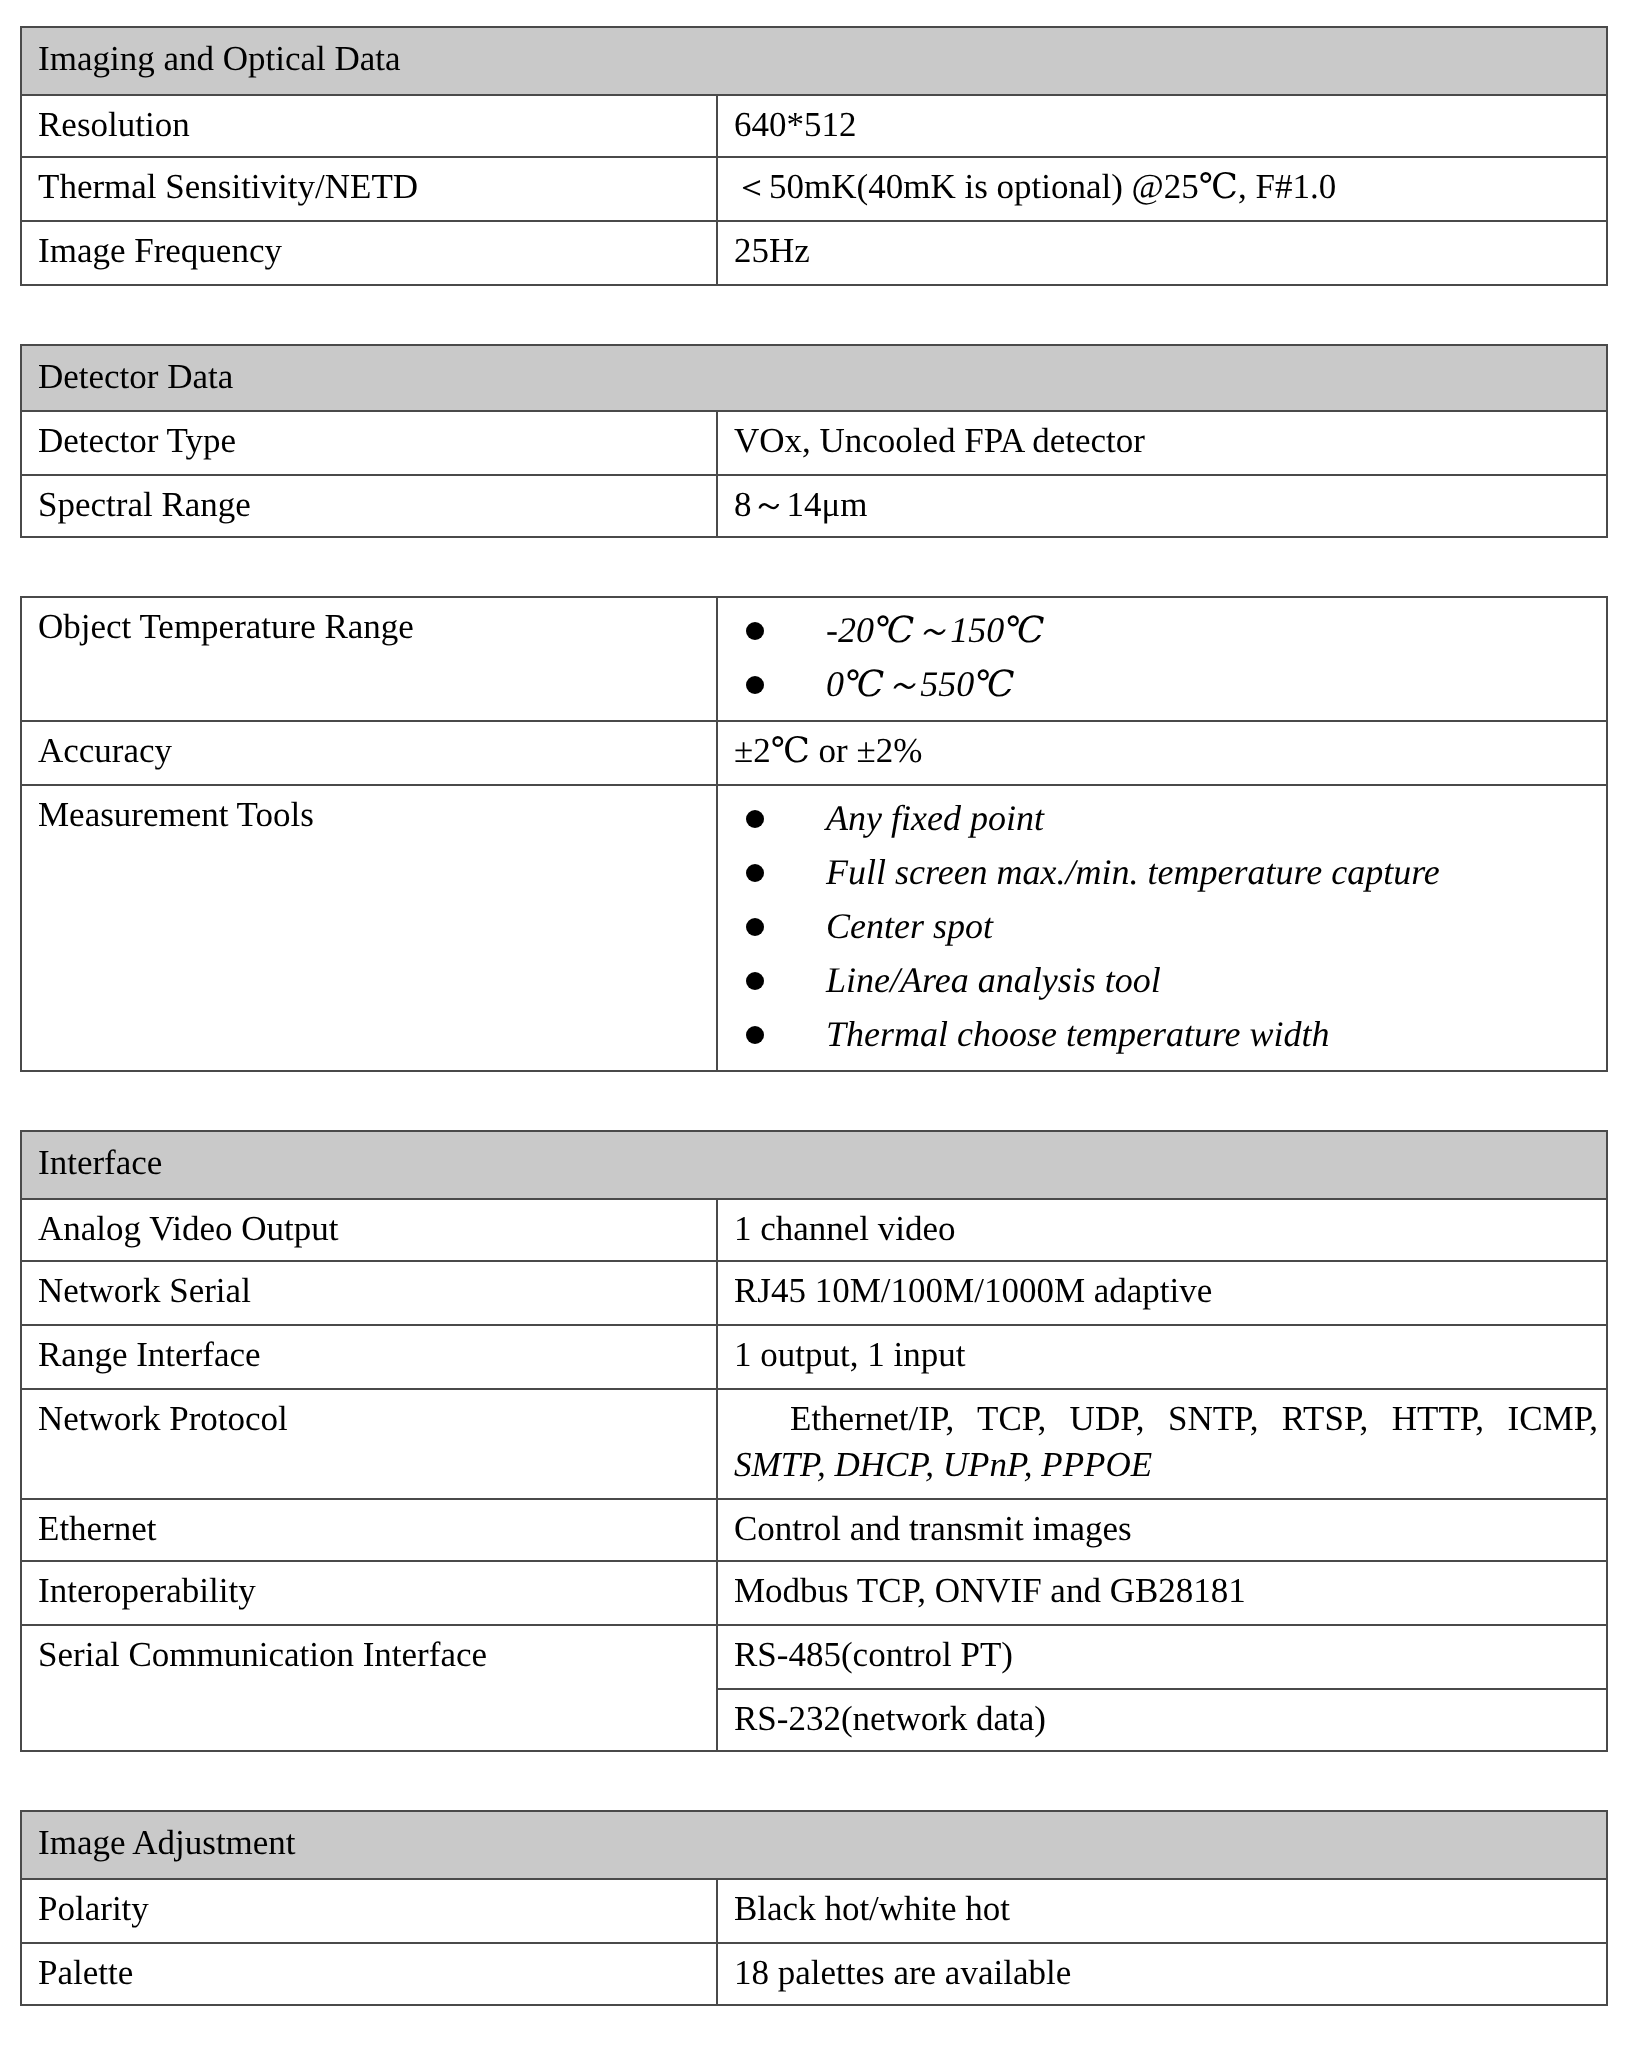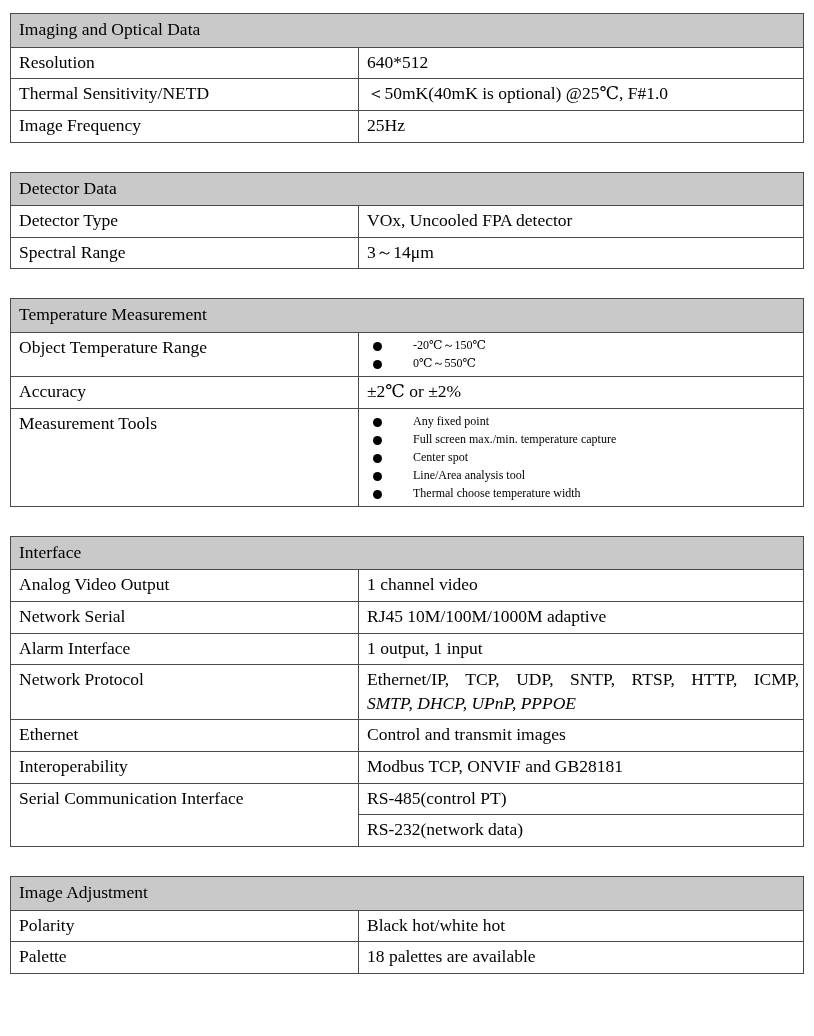--- a/index.html
+++ b/index.html
@@ -53,35 +53,37 @@
   }
   td.val.justify {
     text-align: justify;
     text-align-last: left;
     padding-right: 4px;
   }
   td.val.justify .line-just {
     display: block;
     text-align: justify;
     text-align-last: justify;
+    margin-left: 28px;
   }
   td.val.justify .line-last {
     display: block;
     font-style: italic;
   }
   ul.bullets {
     list-style: none;
     margin: 0;
     padding: 0;
   }
   ul.bullets li {
     position: relative;
     padding-left: 46px;
     line-height: 1.5;
-    font-size: 12px;
+    font-size: 18px;
+    font-style: italic;
   }
   ul.bullets li .bullet-dot {
     position: absolute;
     left: 6px;
     top: 0.5em;
     width: 9px;
     height: 9px;
     background: #000;
     border-radius: 50%;
   }
@@ -123,34 +125,31 @@
     <tbody>
       <tr class="section-header">
         <th colspan="2">Detector Data</th>
       </tr>
       <tr>
         <td class="lbl">Detector Type</td>
         <td class="val">VOx, Uncooled FPA detector</td>
       </tr>
       <tr>
         <td class="lbl">Spectral Range</td>
-        <td class="val">3～14μm</td>
-      </tr>
-    </tbody>
-  </table>
-
-  <table class="spec">
-    <colgroup>
-        <col class="c-label">
-        <col class="c-value">
-      </colgroup>
-    <tbody>
-      <tr class="section-header">
-        <th colspan="2">Temperature Measurement</th>
-      </tr>
+        <td class="val">8～14μm</td>
+      </tr>
+    </tbody>
+  </table>
+
+  <table class="spec">
+    <colgroup>
+        <col class="c-label">
+        <col class="c-value">
+      </colgroup>
+    <tbody>
       <tr>
         <td class="lbl">Object Temperature Range</td>
         <td class="val">
           <ul class="bullets">
             <li>
               <span class="bullet-dot"></span>
               <span>-20℃～150℃</span>
             </li>
             <li>
               <span class="bullet-dot"></span>
@@ -204,21 +203,21 @@
       </tr>
       <tr>
         <td class="lbl">Analog Video Output</td>
         <td class="val">1 channel video</td>
       </tr>
       <tr>
         <td class="lbl">Network Serial</td>
         <td class="val">RJ45 10M/100M/1000M adaptive</td>
       </tr>
       <tr>
-        <td class="lbl">Alarm Interface</td>
+        <td class="lbl">Range Interface</td>
         <td class="val">1 output, 1 input</td>
       </tr>
       <tr>
         <td class="lbl">Network Protocol</td>
         <td class="val justify">
           <span class="line-just">Ethernet/IP, TCP, UDP, SNTP, RTSP, HTTP, ICMP,</span>
           <span class="line-last">SMTP, DHCP, UPnP, PPPOE</span>
         </td>
       </tr>
       <tr>

